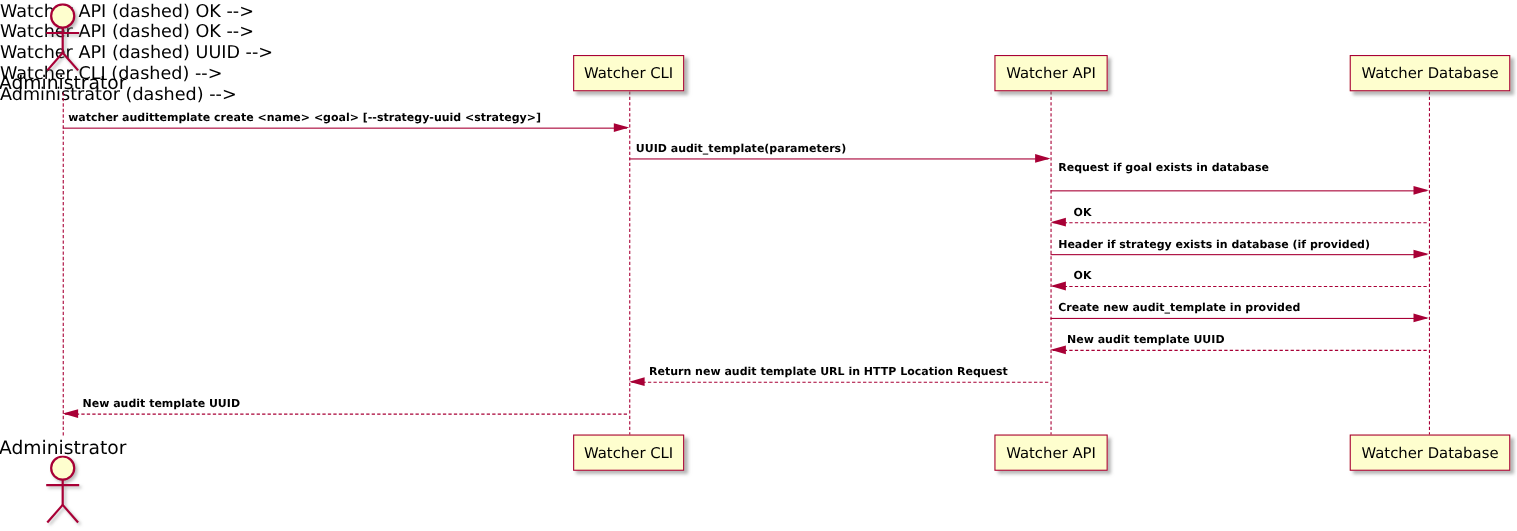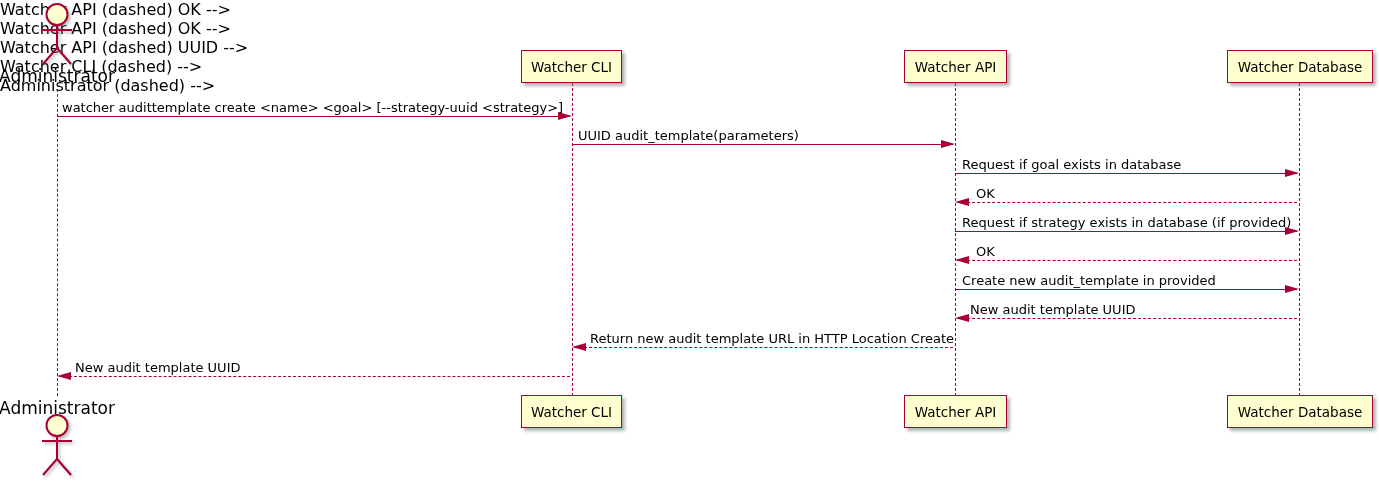--- a/index.html
+++ b/index.html
@@ -36,23 +36,24 @@
   .actor-svg { position: absolute; filter: drop-shadow(2.5px 2.5px 1.5px rgba(120,120,120,0.5)); }
   .actor-label {
     position: absolute;
     font-size: 17px;
     white-space: nowrap;
     transform: translateX(-50%);
   }
   
   .msg-label {
     position: absolute;
-    font-size: 13px;
+    font-size: 10px;
     white-space: nowrap;
     line-height: 15px;
+    font-weight: bold;
   }
   .msg-line { position: absolute; height: 0; }
   .msg-line.solid  { border-top: 1.2px solid #A80036; }
   .msg-line.dashed { border-top: 1.2px dashed #A80036; }
   .ah { position: absolute; width: 0; height: 0; }
   .ah.right {
     border-left: 14px solid #A80036;
     border-top: 4.5px solid transparent;
     border-bottom: 4.5px solid transparent;
   }
@@ -124,35 +125,35 @@
 
   
   <div>
     <div class="msg-label" style="left:578px; top:128px;">UUID audit_template(parameters)</div>
     <div class="msg-line solid" style="left:572px; top:144px; width:381px;"></div>
     <div class="ah right" style="left:941px; top:140px;"></div>
   </div>
 
   
   <div>
-    <div class="msg-label" style="left:962px; top:157px;">Request if goal exists in database</div>
+    <div class="msg-label" style="left:962px; top:145px;">Request if goal exists in database</div>
     <div class="msg-line solid" style="left:955px; top:173px; width:342px;"></div>
     <div class="ah right" style="left:1285px; top:169px;"></div>
   </div>
 
    Watcher API (dashed) OK --&gt;
   <div>
     <div class="msg-label" style="left:976px; top:186px;">OK</div>
     <div class="msg-line dashed" style="left:957px; top:202px; width:340px;"></div>
     <div class="ah left" style="left:955px; top:198px;"></div>
   </div>
 
   
   <div>
-    <div class="msg-label" style="left:962px; top:215px;">Request if strategy exists in database (if provided)</div>
+    <div class="msg-label" style="left:962px; top:215px;">Header if strategy exists in database (if provided)</div>
     <div class="msg-line solid" style="left:955px; top:231px; width:342px;"></div>
     <div class="ah right" style="left:1285px; top:227px;"></div>
   </div>
 
    Watcher API (dashed) OK --&gt;
   <div>
     <div class="msg-label" style="left:976px; top:244px;">OK</div>
     <div class="msg-line dashed" style="left:957px; top:260px; width:340px;"></div>
     <div class="ah left" style="left:955px; top:256px;"></div>
   </div>
@@ -166,21 +167,21 @@
 
    Watcher API (dashed) UUID --&gt;
   <div>
     <div class="msg-label" style="left:970px; top:302px;">New audit template UUID</div>
     <div class="msg-line dashed" style="left:957px; top:318px; width:340px;"></div>
     <div class="ah left" style="left:955px; top:314px;"></div>
   </div>
 
    Watcher CLI (dashed) --&gt;
   <div>
-    <div class="msg-label" style="left:590px; top:331px;">Return new audit template URL in HTTP Location Create</div>
+    <div class="msg-label" style="left:590px; top:331px;">Return new audit template URL in HTTP Location Request</div>
     <div class="msg-line dashed" style="left:574px; top:347px; width:379px;"></div>
     <div class="ah left" style="left:572px; top:343px;"></div>
   </div>
 
    Administrator (dashed) --&gt;
   <div>
     <div class="msg-label" style="left:75px; top:360px;">New audit template UUID</div>
     <div class="msg-line dashed" style="left:59px; top:376px; width:511px;"></div>
     <div class="ah left" style="left:57px; top:372px;"></div>
   </div>

